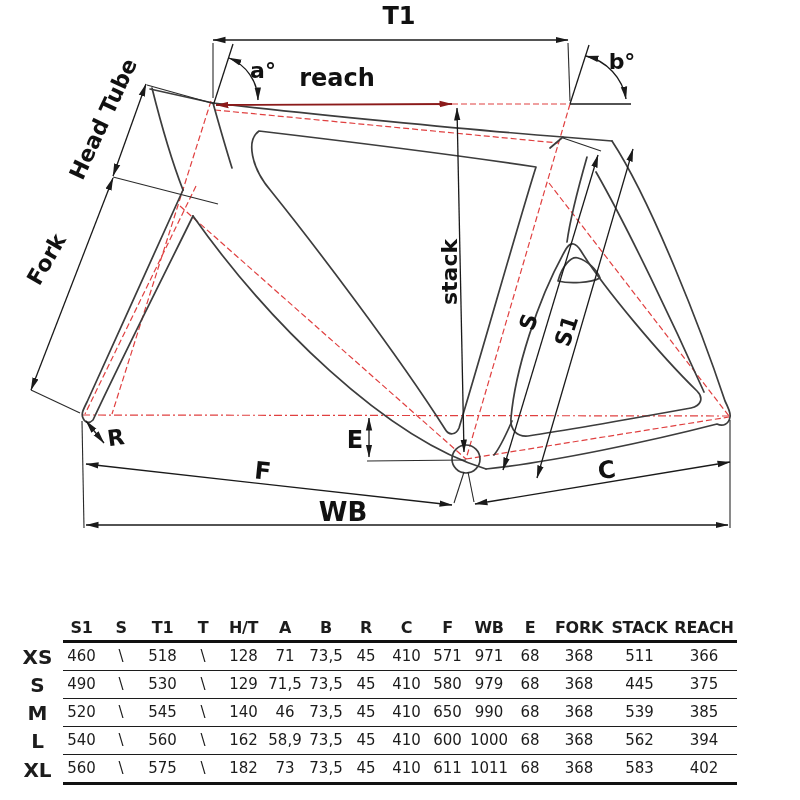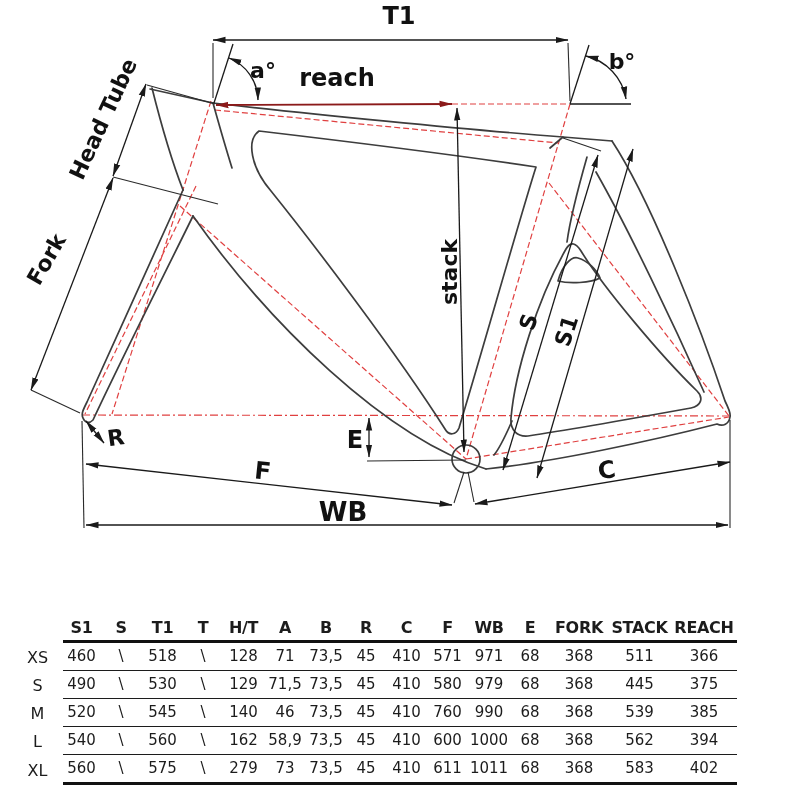--- a/index.html
+++ b/index.html
@@ -6,21 +6,21 @@
   #stage{position:relative;width:800px;height:800px;background:#fff;overflow:hidden;
          font-family:"DejaVu Sans","Liberation Sans",sans-serif;}
   #drawing{position:absolute;left:0;top:0;}
   svg text{font-family:"DejaVu Sans","Liberation Sans",sans-serif;font-weight:bold;fill:#111;}
 
   
   .geo-table{position:absolute;left:12px;top:616px;width:725px;color:#1c1c1c;}
   .trow{display:grid;grid-template-columns:51px 37px 42px 41px 40px 41px 42px 40px 40px 41px 41px 42px 40px 58px 63px 66px;
         align-items:center;}
   .trow .cell{text-align:center;font-size:15px;line-height:27px;height:27px;border-bottom:1.5px solid #1c1c1c;}
-  .trow .cell.lbl{text-align:center;font-weight:normal;font-size:16px;border-bottom:none;}
+  .trow .cell.lbl{text-align:center;font-weight:bold;font-size:20px;border-bottom:none;}
   .trow.thead .cell{font-weight:bold;font-size:16px;letter-spacing:-0.3px;height:24px;line-height:24px;
         border-bottom:3px solid #111;}
   .trow.thead .cell.lbl{border-bottom:none;}
   .trow.last .cell{border-bottom:3px solid #111;}
   .trow.last .cell.lbl{border-bottom:none;}
 </style>
 </head>
 <body>
 
 <div id="stage">
@@ -177,21 +177,21 @@
         <div class="cell lbl">M</div>
         <div class="cell">520</div>
         <div class="cell">\</div>
         <div class="cell">545</div>
         <div class="cell">\</div>
         <div class="cell">140</div>
         <div class="cell">46</div>
         <div class="cell">73,5</div>
         <div class="cell">45</div>
         <div class="cell">410</div>
-        <div class="cell">760</div>
+        <div class="cell">650</div>
         <div class="cell">990</div>
         <div class="cell">68</div>
         <div class="cell">368</div>
         <div class="cell">539</div>
         <div class="cell">385</div>
       </div>
       <div class="trow ">
         <div class="cell lbl">L</div>
         <div class="cell">540</div>
         <div class="cell">\</div>
@@ -208,21 +208,21 @@
         <div class="cell">368</div>
         <div class="cell">562</div>
         <div class="cell">394</div>
       </div>
       <div class="trow last">
         <div class="cell lbl">XL</div>
         <div class="cell">560</div>
         <div class="cell">\</div>
         <div class="cell">575</div>
         <div class="cell">\</div>
-        <div class="cell">279</div>
+        <div class="cell">182</div>
         <div class="cell">73</div>
         <div class="cell">73,5</div>
         <div class="cell">45</div>
         <div class="cell">410</div>
         <div class="cell">611</div>
         <div class="cell">1011</div>
         <div class="cell">68</div>
         <div class="cell">368</div>
         <div class="cell">583</div>
         <div class="cell">402</div>

